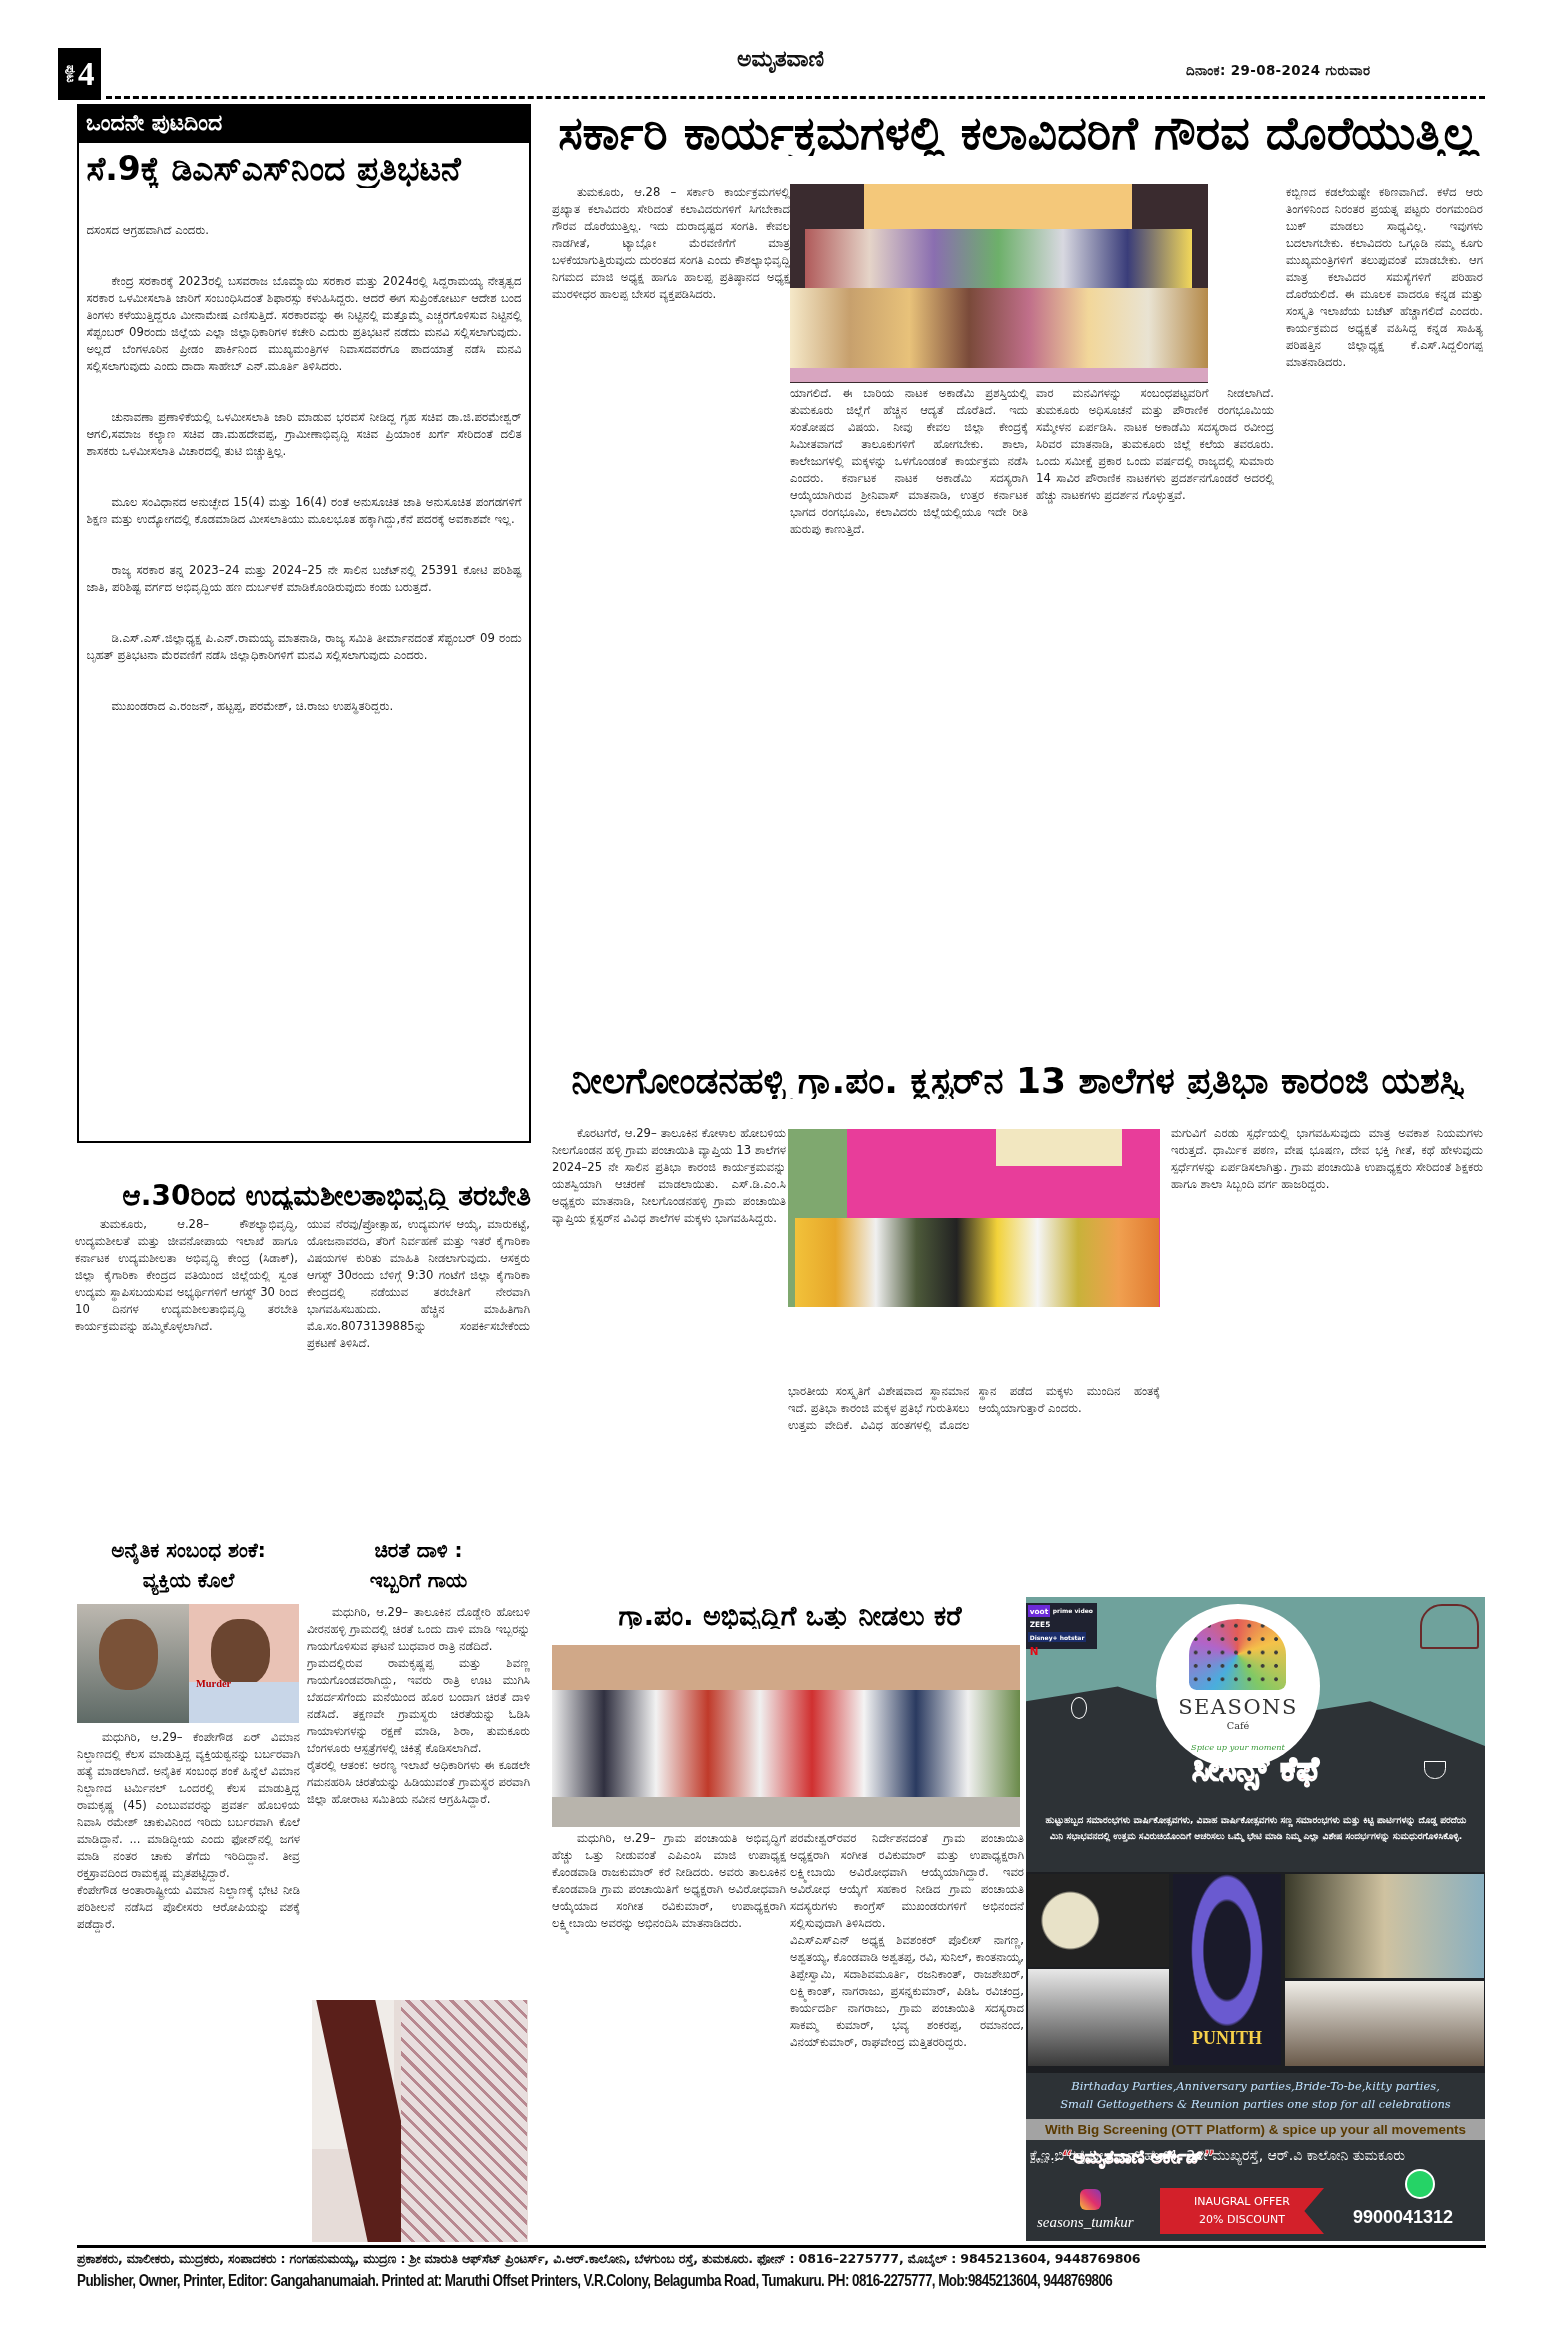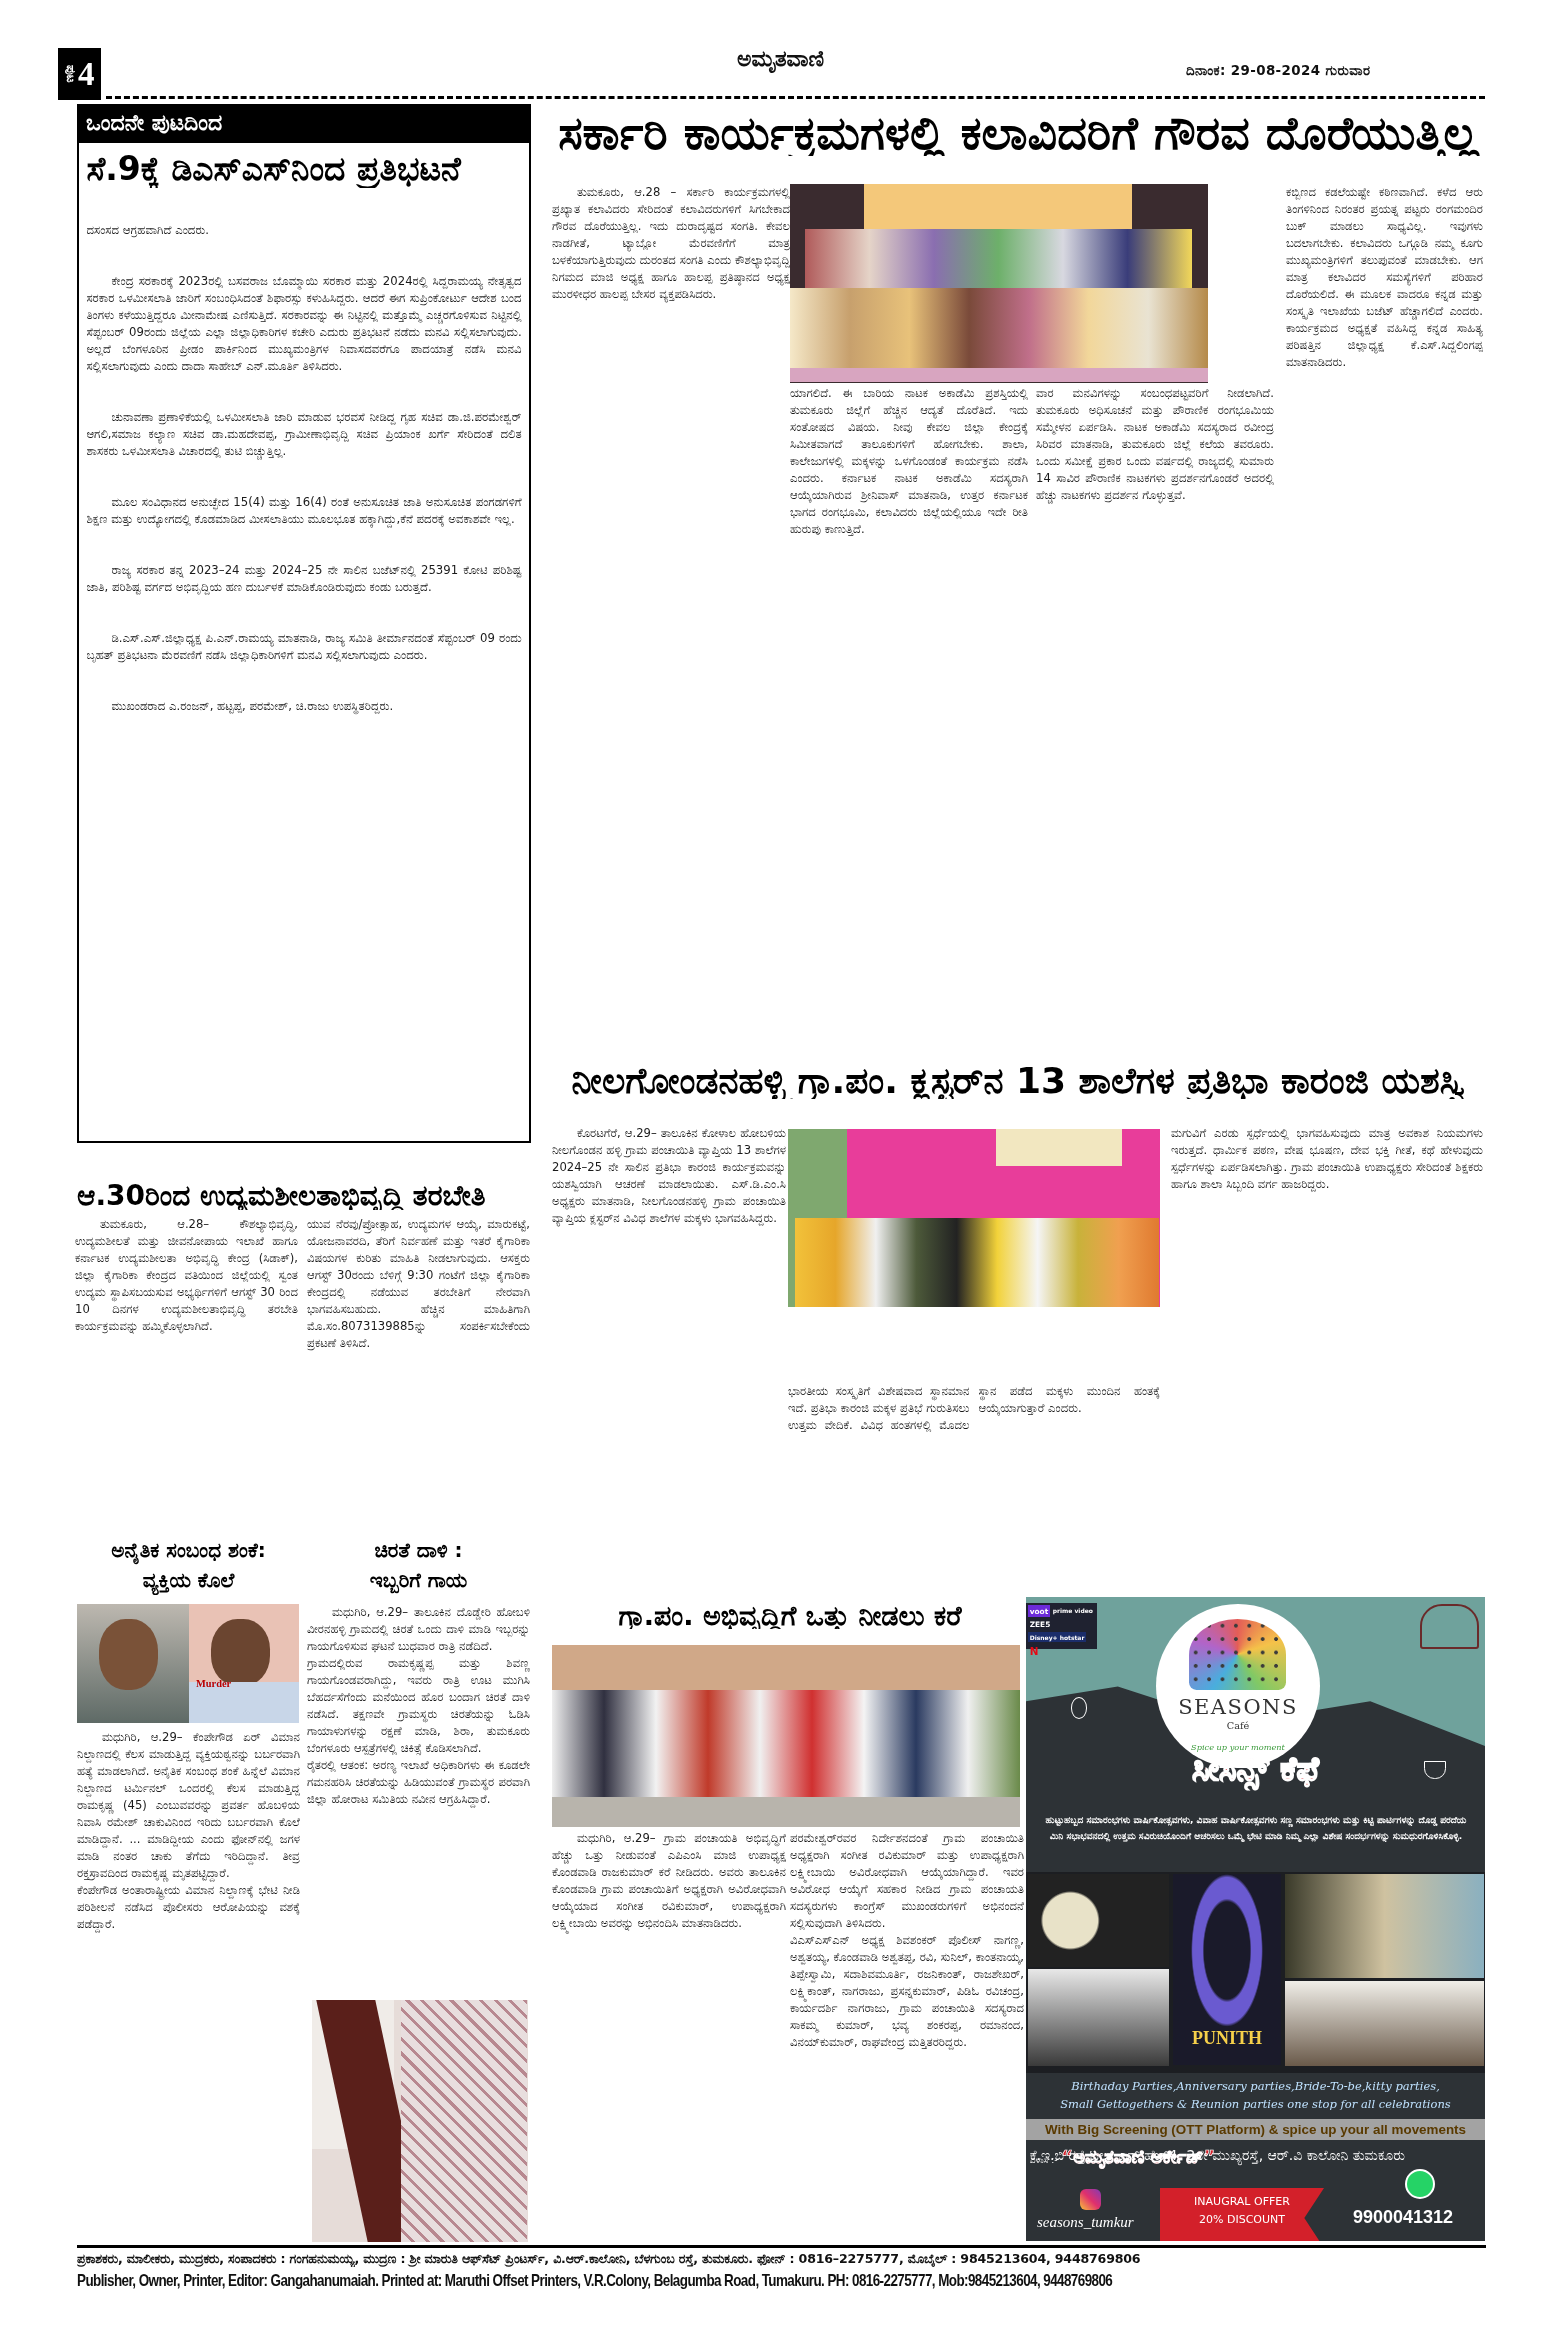--- a/index.html
+++ b/index.html
@@ -62,21 +62,21 @@
 <div class="abs head" style="left:552px;top:1063px;width:933px;font-size:36px;text-align:center">ನೀಲಗೋಂಡನಹಳ್ಳಿ ಗ್ರಾ.ಪಂ. ಕ್ಲಸ್ಟರ್‌ನ 13 ಶಾಲೆಗಳ ಪ್ರತಿಭಾ ಕಾರಂಜಿ ಯಶಸ್ವಿ</div>
 <div class="abs text" style="left:552px;top:1125px;width:234px;height:461px"><p>ಕೊರಟಗೆರೆ, ಆ.29– ತಾಲೂಕಿನ ಕೋಳಾಲ ಹೋಬಳಿಯ ನೀಲಗೊಂಡನ ಹಳ್ಳಿ ಗ್ರಾಮ ಪಂಚಾಯಿತಿ ವ್ಯಾಪ್ತಿಯ 13 ಶಾಲೆಗಳ 2024–25 ನೇ ಸಾಲಿನ ಪ್ರತಿಭಾ ಕಾರಂಜಿ ಕಾರ್ಯಕ್ರಮವನ್ನು ಯಶಸ್ವಿಯಾಗಿ ಆಚರಣೆ ಮಾಡಲಾಯಿತು. ಎಸ್.ಡಿ.ಎಂ.ಸಿ ಅಧ್ಯಕ್ಷರು ಮಾತನಾಡಿ, ನೀಲಗೊಂಡನಹಳ್ಳಿ ಗ್ರಾಮ ಪಂಚಾಯಿತಿ ವ್ಯಾಪ್ತಿಯ ಕ್ಲಸ್ಟರ್‌ನ ವಿವಿಧ ಶಾಲೆಗಳ ಮಕ್ಕಳು ಭಾಗವಹಿಸಿದ್ದರು.</p></div>
 <div class="abs photo" style="left:788px;top:1129px;width:372px;height:178px;background:#e83d9a">
   <div class="ph" style="left:0;top:0;width:59px;height:178px;background:#7fa86f"></div>
   <div class="ph" style="left:208px;top:0;width:126px;height:37px;background:#f2e7c0"></div>
   <div class="ph" style="left:7.4px;top:89px;width:364px;height:89px;background:linear-gradient(90deg,#f2c23a,#e6a62a,#f0f0f0,#4d5a3a,#222,#f2d23a,#f5f5f5,#c8b23a,#f0a050,#e07a30)"></div>
 </div>
 <div class="abs text" style="left:788px;top:1383px;width:372px;height:275px;column-count:2;column-gap:9px"><p style="text-indent:0">ಭಾರತೀಯ ಸಂಸ್ಕೃತಿಗೆ ವಿಶೇಷವಾದ ಸ್ಥಾನಮಾನ ಇದೆ. ಪ್ರತಿಭಾ ಕಾರಂಜಿ ಮಕ್ಕಳ ಪ್ರತಿಭೆ ಗುರುತಿಸಲು ಉತ್ತಮ ವೇದಿಕೆ. ವಿವಿಧ ಹಂತಗಳಲ್ಲಿ ಮೊದಲ ಸ್ಥಾನ ಪಡೆದ ಮಕ್ಕಳು ಮುಂದಿನ ಹಂತಕ್ಕೆ ಆಯ್ಕೆಯಾಗುತ್ತಾರೆ ಎಂದರು.</p></div>
 <div class="abs text" style="left:1171px;top:1125px;width:312px;height:461px"><p style="text-indent:0">ಮಗುವಿಗೆ ಎರಡು ಸ್ಪರ್ಧೆಯಲ್ಲಿ ಭಾಗವಹಿಸುವುದು ಮಾತ್ರ ಅವಕಾಶ ನಿಯಮಗಳು ಇರುತ್ತದೆ. ಧಾರ್ಮಿಕ ಪಠಣ, ವೇಷ ಭೂಷಣ, ದೇವ ಭಕ್ತಿ ಗೀತೆ, ಕಥೆ ಹೇಳುವುದು ಸ್ಪರ್ಧೆಗಳನ್ನು ಏರ್ಪಡಿಸಲಾಗಿತ್ತು. ಗ್ರಾಮ ಪಂಚಾಯಿತಿ ಉಪಾಧ್ಯಕ್ಷರು ಸೇರಿದಂತೆ ಶಿಕ್ಷಕರು ಹಾಗೂ ಶಾಲಾ ಸಿಬ್ಬಂದಿ ವರ್ಗ ಹಾಜರಿದ್ದರು.</p></div>
 
-<div class="abs head" style="left:77px;top:1182px;width:454px;font-size:28px;text-align:left">ಆ.30ರಿಂದ ಉದ್ಯಮಶೀಲತಾಭಿವೃದ್ಧಿ ತರಬೇತಿ</div>
+<div class="abs head" style="left:77px;top:1182px;width:454px;font-size:28px;text-align:right">ಆ.30ರಿಂದ ಉದ್ಯಮಶೀಲತಾಭಿವೃದ್ಧಿ ತರಬೇತಿ</div>
 <div class="abs text" style="left:75px;top:1216px;width:223px;height:312px"><p>ತುಮಕೂರು, ಆ.28– ಕೌಶಲ್ಯಾಭಿವೃದ್ಧಿ, ಉದ್ಯಮಶೀಲತೆ ಮತ್ತು ಜೀವನೋಪಾಯ ಇಲಾಖೆ ಹಾಗೂ ಕರ್ನಾಟಕ ಉದ್ಯಮಶೀಲತಾ ಅಭಿವೃದ್ಧಿ ಕೇಂದ್ರ (ಸಿಡಾಕ್), ಜಿಲ್ಲಾ ಕೈಗಾರಿಕಾ ಕೇಂದ್ರದ ವತಿಯಿಂದ ಜಿಲ್ಲೆಯಲ್ಲಿ ಸ್ವಂತ ಉದ್ಯಮ ಸ್ಥಾಪಿಸಬಯಸುವ ಅಭ್ಯರ್ಥಿಗಳಿಗೆ ಆಗಸ್ಟ್ 30 ರಿಂದ 10 ದಿನಗಳ ಉದ್ಯಮಶೀಲತಾಭಿವೃದ್ಧಿ ತರಬೇತಿ ಕಾರ್ಯಕ್ರಮವನ್ನು ಹಮ್ಮಿಕೊಳ್ಳಲಾಗಿದೆ.</p></div>
 <div class="abs text" style="left:307px;top:1216px;width:223px;height:312px"><p style="text-indent:0">ಯುವ ನೆರವು/ಪ್ರೋತ್ಸಾಹ, ಉದ್ಯಮಗಳ ಆಯ್ಕೆ, ಮಾರುಕಟ್ಟೆ, ಯೋಜನಾವರದಿ, ತೆರಿಗೆ ನಿರ್ವಹಣೆ ಮತ್ತು ಇತರೆ ಕೈಗಾರಿಕಾ ವಿಷಯಗಳ ಕುರಿತು ಮಾಹಿತಿ ನೀಡಲಾಗುವುದು. ಆಸಕ್ತರು ಆಗಸ್ಟ್ 30ರಂದು ಬೆಳಿಗ್ಗೆ 9:30 ಗಂಟೆಗೆ ಜಿಲ್ಲಾ ಕೈಗಾರಿಕಾ ಕೇಂದ್ರದಲ್ಲಿ ನಡೆಯುವ ತರಬೇತಿಗೆ ನೇರವಾಗಿ ಭಾಗವಹಿಸಬಹುದು. ಹೆಚ್ಚಿನ ಮಾಹಿತಿಗಾಗಿ ಮೊ.ಸಂ.8073139885ನ್ನು ಸಂಪರ್ಕಿಸಬೇಕೆಂದು ಪ್ರಕಟಣೆ ತಿಳಿಸಿದೆ.</p></div>
 
 <div class="abs head" style="left:77px;top:1535px;width:223px;font-size:20px;text-align:center;line-height:30px">
   <div>ಅನೈತಿಕ ಸಂಬಂಧ ಶಂಕೆ:</div>
   <div>ವ್ಯಕ್ತಿಯ ಕೊಲೆ</div>
 </div>
 <div class="abs photo" style="left:77px;top:1604px;width:222px;height:119px;background:#e9c2b5">
   <div class="ph" style="left:0;top:0;width:112px;height:119px;background:linear-gradient(180deg,#bdb8b0,#5e6a66)"></div>
   <div class="ph" style="left:22px;top:15px;width:59px;height:71px;border-radius:45%;background:#7a5238"></div>
@@ -143,21 +143,21 @@
     <div>Small Gettogethers &amp; Reunion parties one stop for all celebrations</div>
   </div>
   <div class="ph" style="left:0;top:522px;width:459px;height:21px;background:#a3a3a3;text-align:center;font-family:'Liberation Sans',sans-serif;font-weight:bold;font-size:13.4px;line-height:21px;color:#5a3a00;white-space:nowrap;overflow:hidden">With Big Screening (OTT Platform) &amp; spice up your all movements</div>
   <div class="ph" style="left:3.7px;top:549px;white-space:nowrap">
     <span style="font-size:9px;color:#fff">ವಿಳಾಸ :-</span>
     <span style="font-size:18px;font-weight:bold;color:#d3202a;-webkit-text-stroke:0.7px #fff">“ಅಮೃತವಾಣಿ ಆರ್ಕೇಡ್”</span>
   </div>
   <div class="ph" style="left:3.7px;top:550px;font-size:14px;color:#fff;white-space:nowrap">ಕೆ.ಇ.ಬಿ ರಸ್ತೆ ಓಲ್ಡ್ ಎನ್ ಹೆಚ್4, 2ನೇ ಮುಖ್ಯರಸ್ತೆ, ಆರ್.ವಿ ಕಾಲೋನಿ ತುಮಕೂರು</div>
   <div class="ph" style="left:54px;top:592px;width:21px;height:21px;border-radius:6px;background:linear-gradient(45deg,#f9c33a,#e1306c,#833ab4)"></div>
   <div class="ph" style="left:11px;top:617px;font-family:'Liberation Serif',serif;font-style:italic;font-size:15px;color:#fff">seasons_tumkur</div>
-  <div class="ph" style="left:134px;top:591px;width:164px;height:60px;background:#d3202a;clip-path:polygon(0 0,100% 0,88% 50%,100% 100%,0 100%);color:#fff;text-align:center;font-size:11px;line-height:18px;padding-top:4.5px">
+  <div class="ph" style="left:134px;top:591px;width:164px;height:46px;background:#d3202a;clip-path:polygon(0 0,100% 0,88% 50%,100% 100%,0 100%);color:#fff;text-align:center;font-size:11px;line-height:18px;padding-top:4.5px">
     <div>INAUGRAL OFFER</div>
     <div>20% DISCOUNT</div>
   </div>
   <div class="ph" style="left:379px;top:572px;width:30px;height:30px;border-radius:50%;background:#25d366;border:2.2px solid #fff"></div>
   <div class="ph" style="left:327px;top:610px;font-family:'Liberation Sans',sans-serif;font-weight:bold;font-size:18px;color:#fff">9900041312</div>
 </div>
 
 <div class="abs rule" style="left:77px;top:2245px;width:1409px;height:3px"></div>
 <div class="abs" style="left:77px;top:2251px;width:1409px;font-size:12.6px;font-weight:bold;white-space:nowrap;overflow:hidden;letter-spacing:-0.2px">ಪ್ರಕಾಶಕರು, ಮಾಲೀಕರು, ಮುದ್ರಕರು, ಸಂಪಾದಕರು : ಗಂಗಹನುಮಯ್ಯ, ಮುದ್ರಣ : ಶ್ರೀ ಮಾರುತಿ ಆಫ್‌ಸೆಟ್ ಪ್ರಿಂಟರ್ಸ್, ವಿ.ಆರ್.ಕಾಲೋನಿ, ಬೆಳಗುಂಬ ರಸ್ತೆ, ತುಮಕೂರು. ಫೋನ್ : 0816–2275777,  ಮೊಬೈಲ್ : 9845213604, 9448769806</div>
 <div class="abs" style="left:77px;top:2271px;width:1409px;font-family:'Liberation Sans',sans-serif;font-size:16.4px;font-weight:bold;white-space:nowrap;overflow:hidden;letter-spacing:-0.7px;transform:scaleX(.82);transform-origin:left">Publisher, Owner, Printer, Editor: Gangahanumaiah. Printed at: Maruthi Offset Printers, V.R.Colony, Belagumba Road, Tumakuru. PH: 0816-2275777, Mob:9845213604, 9448769806</div>

